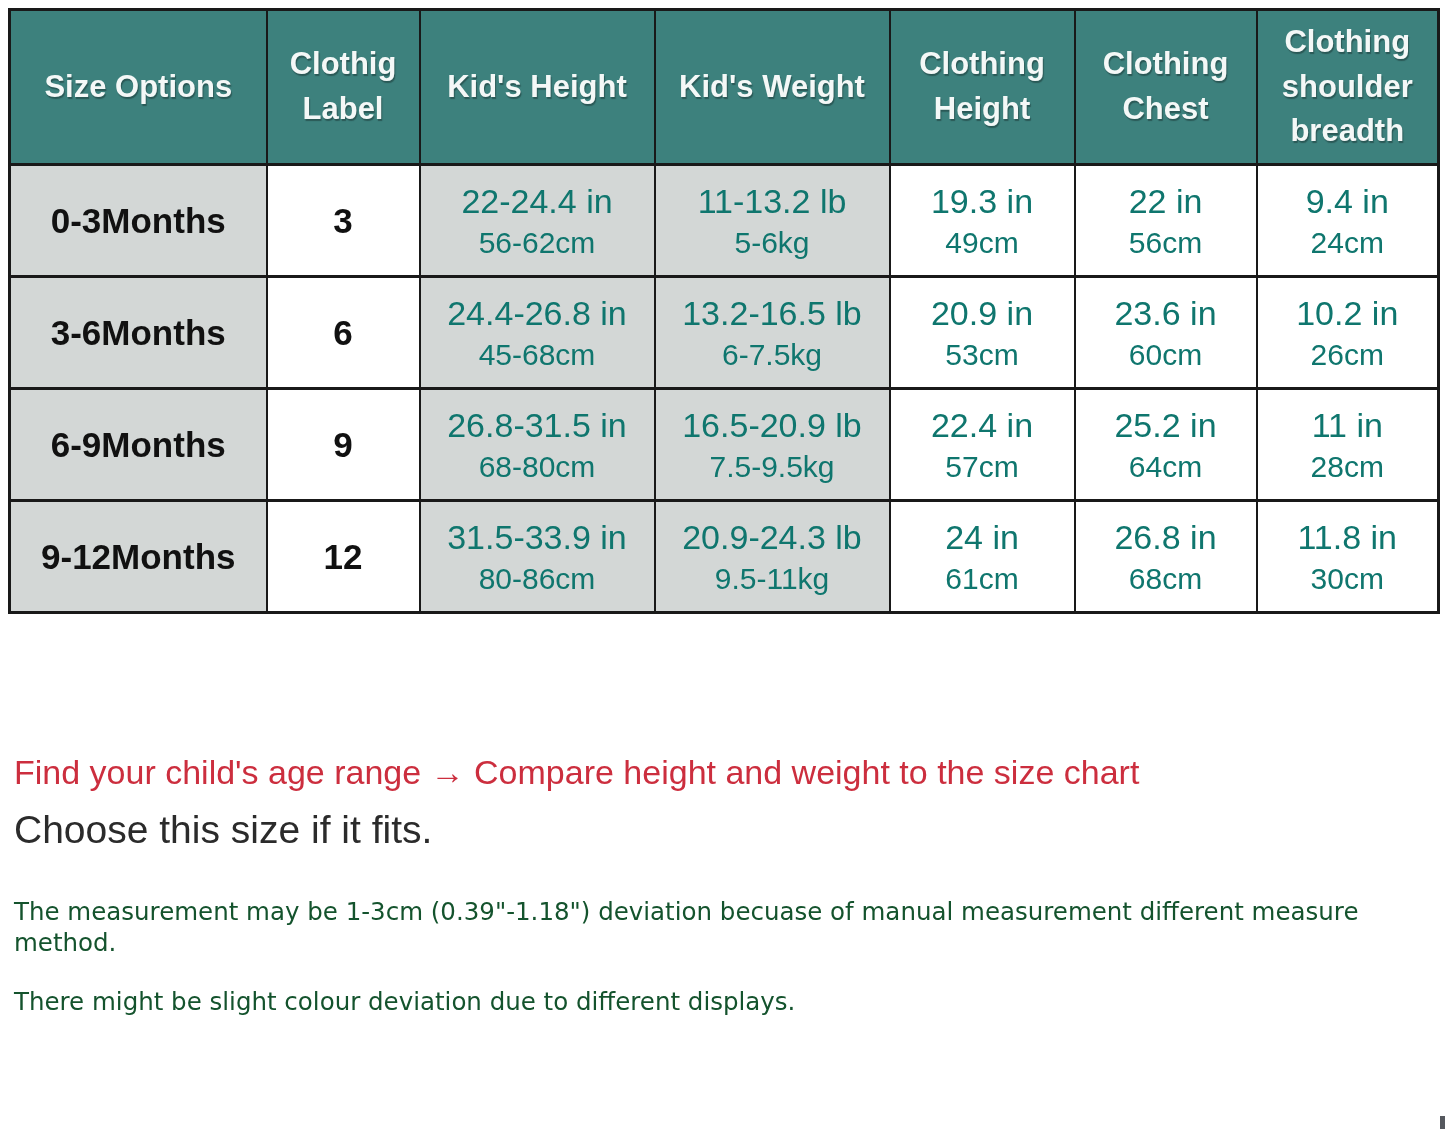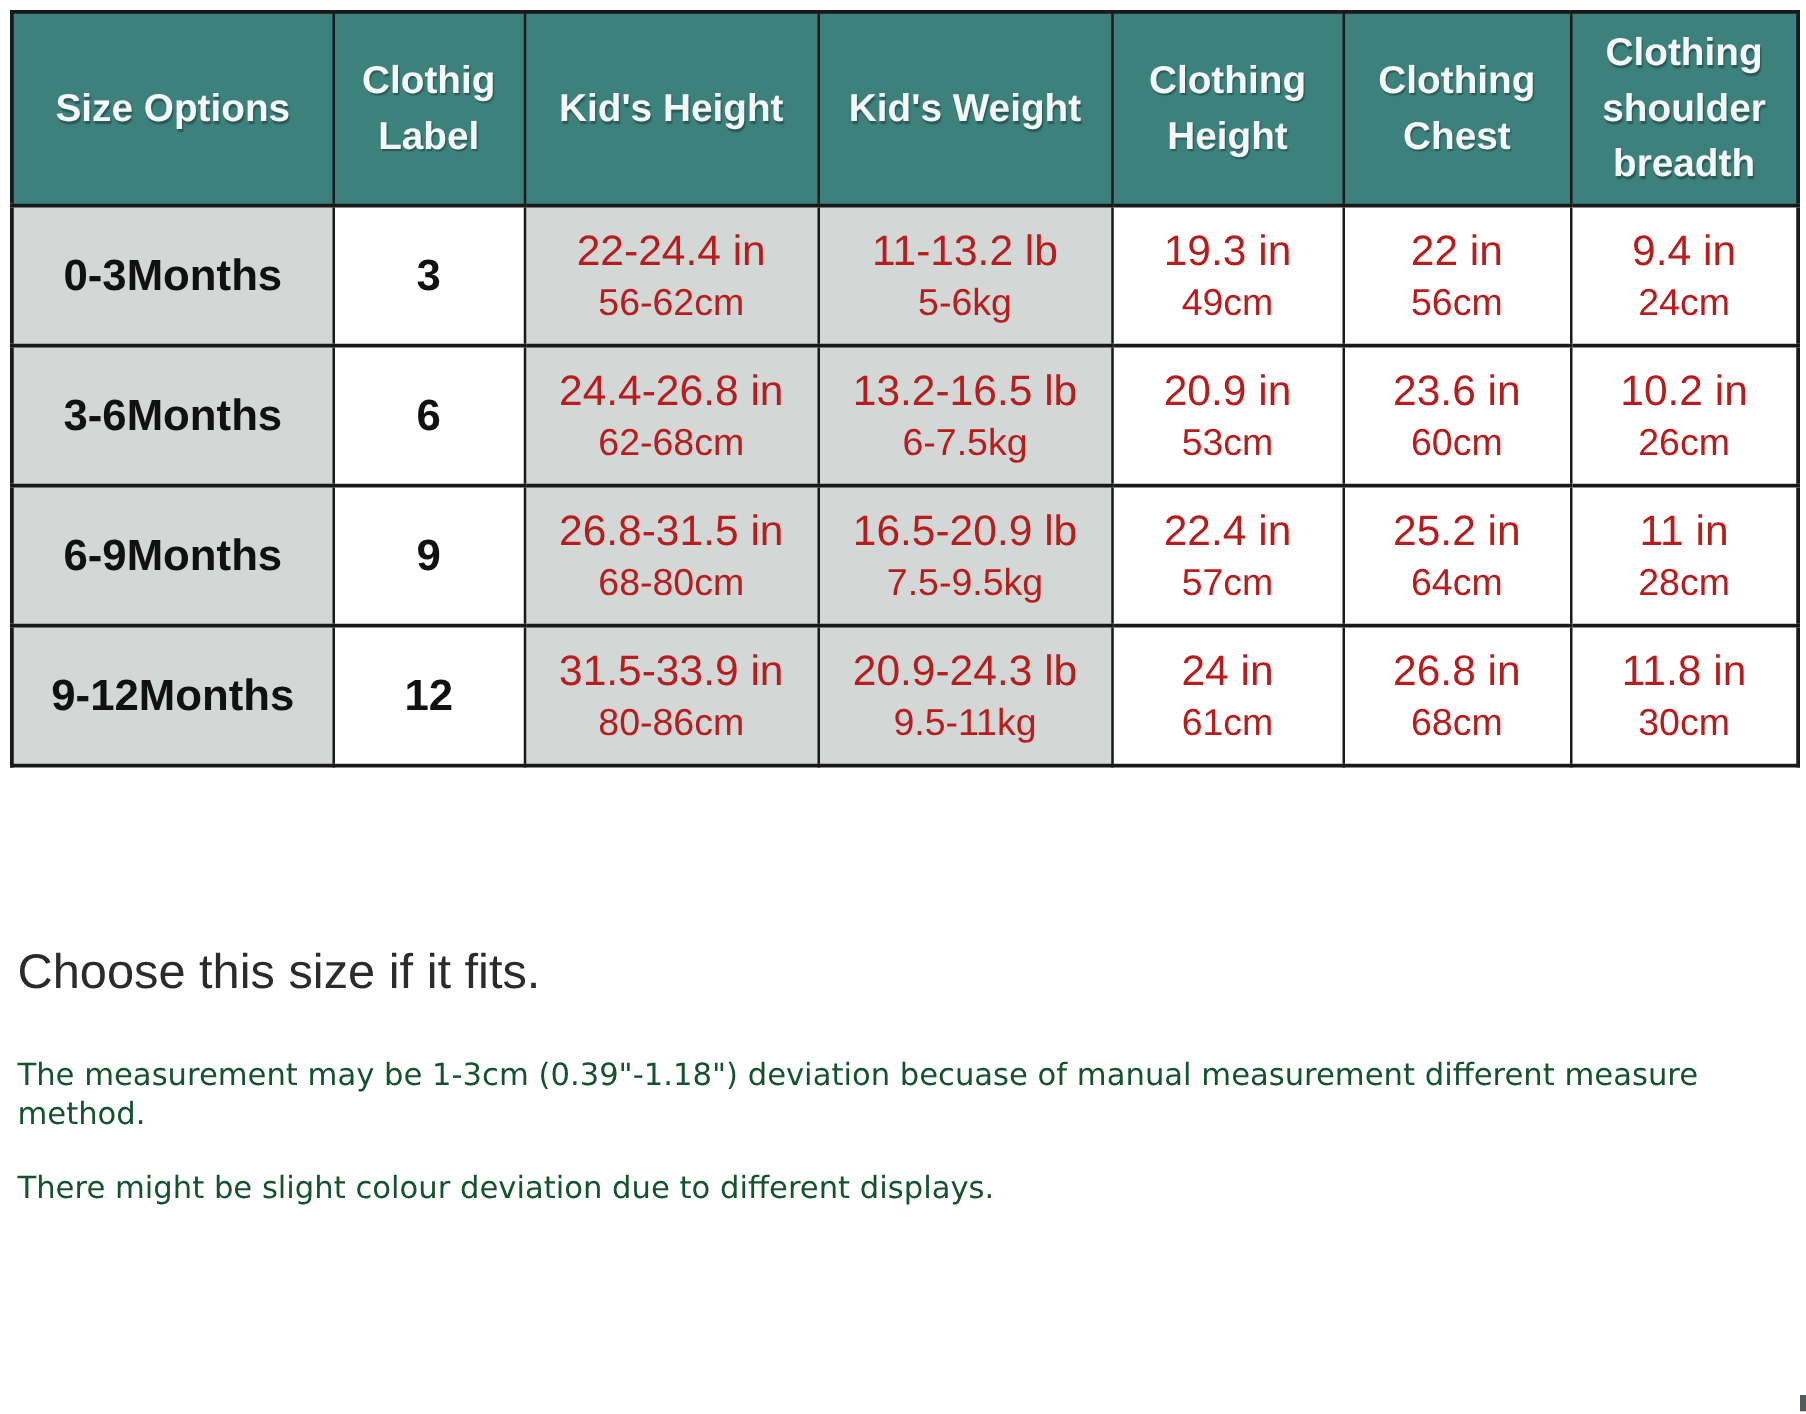--- a/index.html
+++ b/index.html
@@ -41,21 +41,21 @@
   thead tr{height:155px;}
   tbody tr{height:112px;}
   tbody tr td{border-top-width:3px;}
   th{
     background:var(--header-bg);
     color:#f4f8f7;
     font-size:31px;font-weight:bold;
     line-height:1.45;
     text-shadow:1px 2px 1px rgba(20,40,40,.45);
   }
-  td{background:#ffffff;color:#b91c1c;}
+  td{background:#ffffff;color:#0f766e;}
   td.shade{background:var(--row-shade);}
   td.size-cell{font-weight:bold;font-size:35px;color:#111;}
   td.label-cell{font-weight:bold;font-size:35px;color:#111;}
   .val{font-size:34px;line-height:1.3;}
   .sub{font-size:30px;line-height:1.3;}
   .notes{position:absolute;left:14px;top:752px;width:1420px;}
   .notes-title{
     color:var(--title-red);
     font-size:43px;line-height:1.1;
     margin-bottom:12px;
@@ -130,21 +130,21 @@
         <td>
           <div class="val">9.4 in</div>
           <div class="sub">24cm</div>
         </td>
       </tr>
       <tr>
         <td class="shade size-cell">3-6Months</td>
         <td class="label-cell">6</td>
         <td class="shade">
           <div class="val">24.4-26.8 in</div>
-          <div class="sub">62-68cm</div>
+          <div class="sub">45-68cm</div>
         </td>
         <td class="shade">
           <div class="val">13.2-16.5 lb</div>
           <div class="sub">6-7.5kg</div>
         </td>
         <td>
           <div class="val">20.9 in</div>
           <div class="sub">53cm</div>
         </td>
         <td>
@@ -201,20 +201,21 @@
         </td>
         <td>
           <div class="val">11.8 in</div>
           <div class="sub">30cm</div>
         </td>
       </tr>
     </tbody>
   </table>
 
   <div class="notes">
+    <div class="notes-subtitle">Find your child's age range → Compare height and weight to the size chart</div>
     <div class="notes-line">Choose this size if it fits.</div>
     <div class="notes-small small-1">The measurement may be 1-3cm (0.39"-1.18") deviation becuase of manual measurement different measure method.</div>
     <div class="notes-small small-2">There might be slight colour deviation due to different displays.</div>
   </div>
 
   <div class="edge-artifact"></div>
 
 </div>
 
 </body></html>

